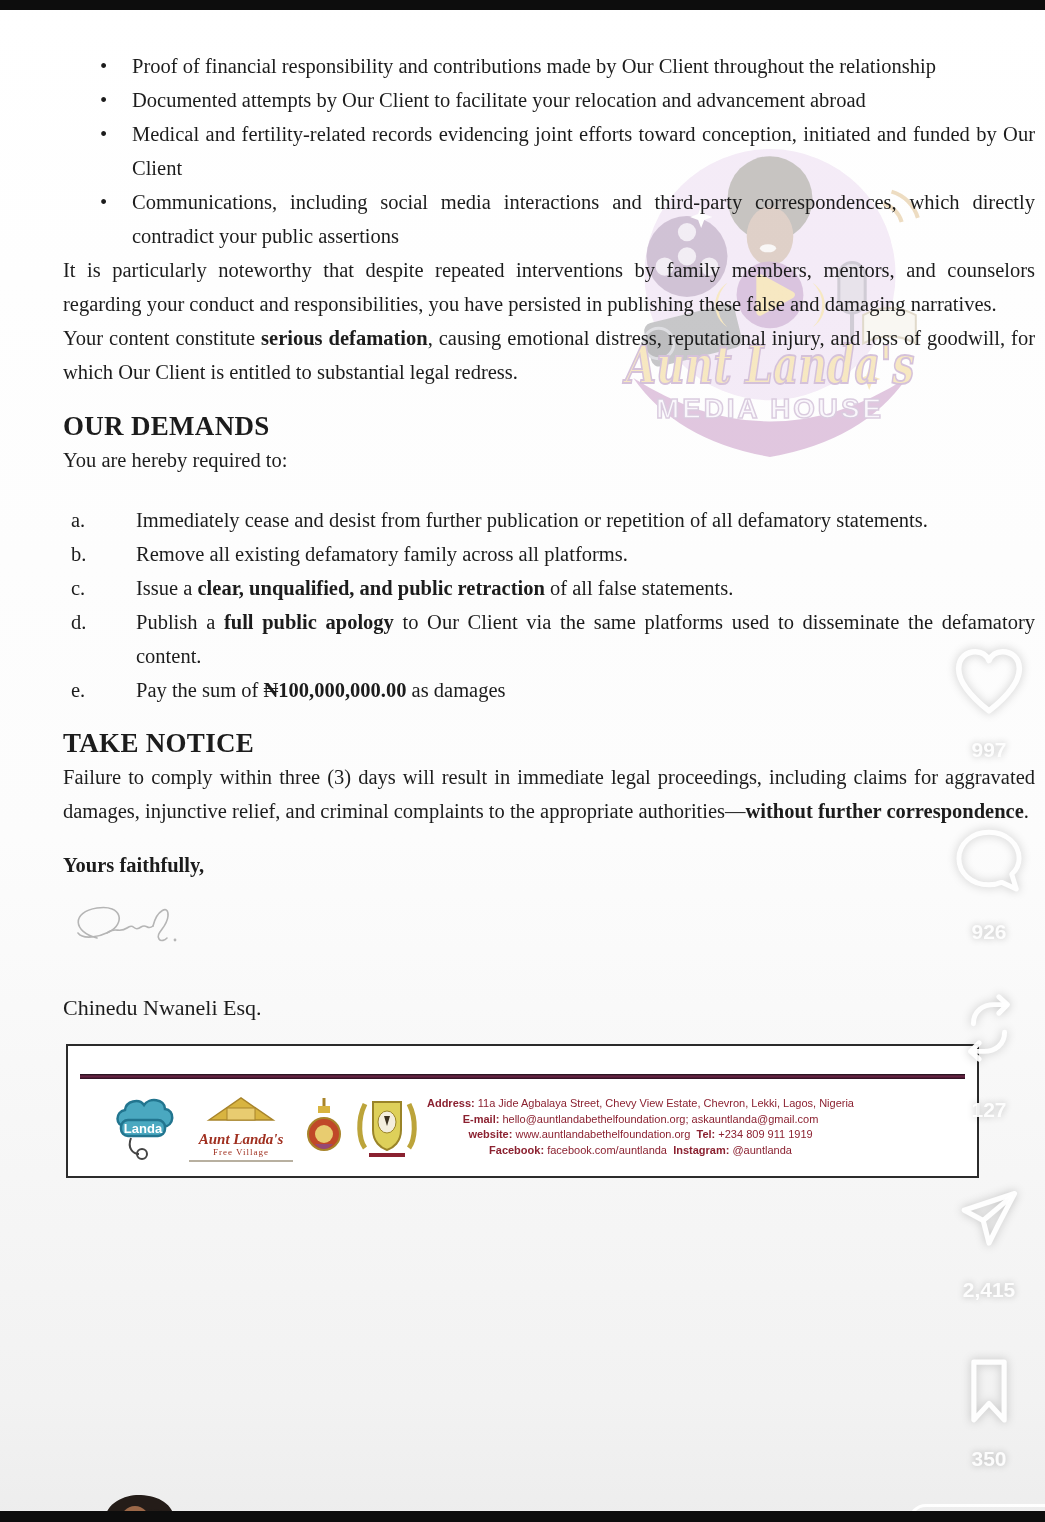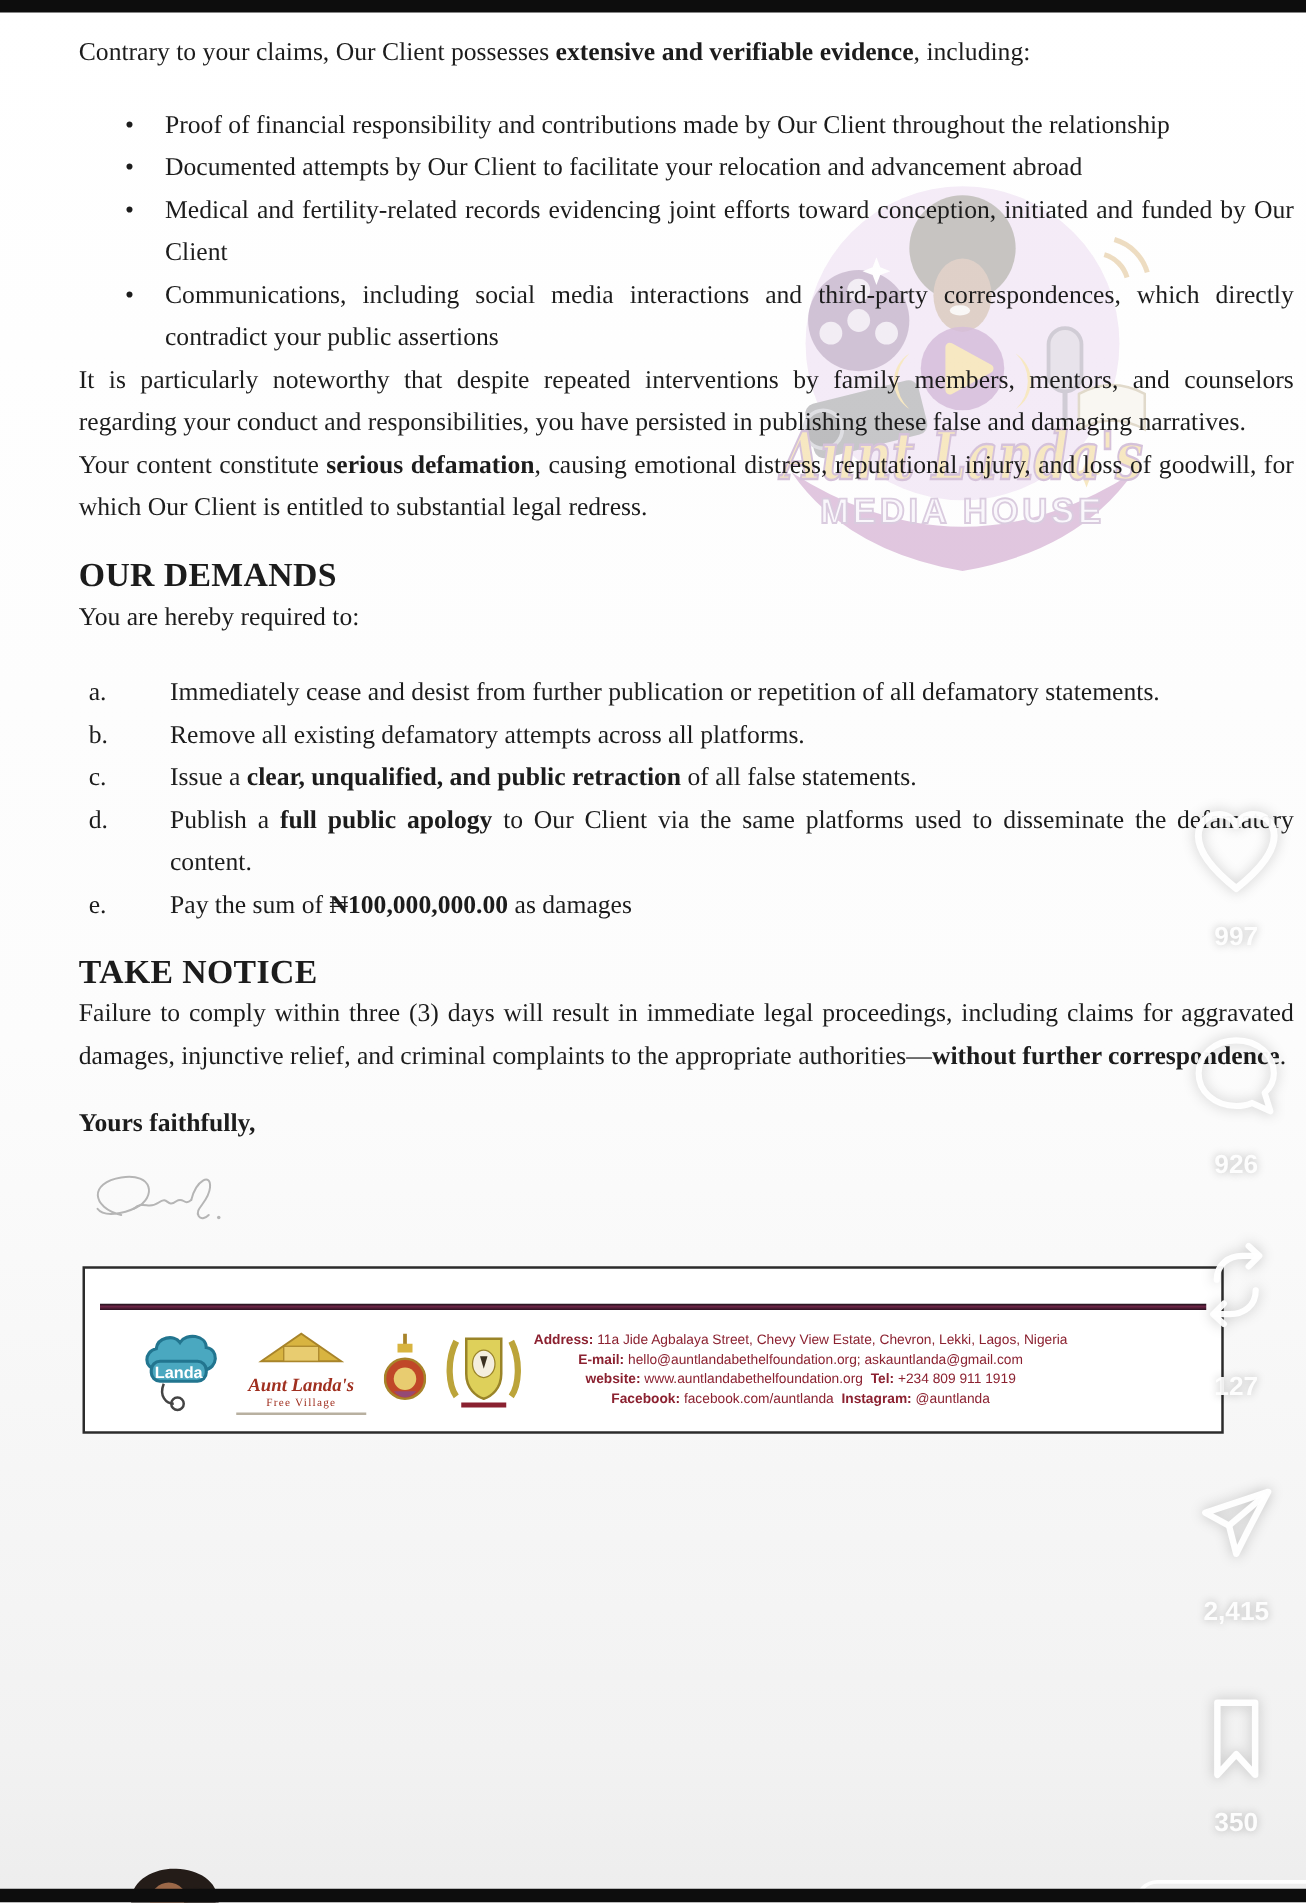--- a/index.html
+++ b/index.html
@@ -98,21 +98,20 @@
       <path d="M118 138 a26 26 0 0 0 0 44 a30 30 0 0 1 0 -44 Z" fill="#e8b83a"></path>
       <path d="M202 138 a26 26 0 0 1 0 44 a30 30 0 0 0 0 -44 Z" fill="#e8b83a"></path>
       <path d="M92 62 l3 8 8 3 -8 3 -3 8 -3 -8 -8 -3 8 -3 Z" fill="#ffffff"></path>
       <path d="M258 222 l3 8 8 3 -8 3 -3 8 -3 -8 -8 -3 8 -3 Z" fill="#e8b83a"></path>
       <text x="160" y="237" text-anchor="middle" font-family="DejaVu Serif, serif" font-style="italic" font-weight="bold" font-size="52" fill="#e8b83a" stroke="#7a3a8a" stroke-width="2" textLength="285" lengthAdjust="spacingAndGlyphs">Aunt Landa's</text>
       <text x="160" y="272" text-anchor="middle" font-family="Liberation Sans, sans-serif" font-weight="bold" font-size="28" fill="#f2eaf8" stroke="#8a5a9a" stroke-width="1.5" letter-spacing="3" textLength="225" lengthAdjust="spacingAndGlyphs">MEDIA HOUSE</text>
     </svg>
 
     <div class="doc">
 
-      <p><span>Contrary to your claims, Our Client possesses </span><b>extensive and verifiable evidence</b><span>, including:</span></p>
 
       <div class="bullets">
         <div class="b-row">
             <span class="b-marker">•</span>
             <span class="b-text">Proof of financial responsibility and contributions made by Our Client throughout the relationship</span>
           </div>
         <div class="b-row">
             <span class="b-marker">•</span>
             <span class="b-text">Documented attempts by Our Client to facilitate your relocation and advancement abroad</span>
           </div>
@@ -134,21 +133,21 @@
 
       <p class="mt-intro">You are hereby required to:</p>
 
       <div class="demands">
         <div class="d-row">
             <span class="d-label">a.</span>
             <span class="d-text"><span>Immediately cease and desist from further publication or repetition of all defamatory statements.</span><b></b><span></span></span>
           </div>
         <div class="d-row">
             <span class="d-label">b.</span>
-            <span class="d-text"><span>Remove all existing defamatory attempts across all platforms.</span><b></b><span></span></span>
+            <span class="d-text"><span>Remove all existing defamatory family across all platforms.</span><b></b><span></span></span>
           </div>
         <div class="d-row">
             <span class="d-label">c.</span>
             <span class="d-text"><span>Issue a </span><b>clear, unqualified, and public retraction</b><span> of all false statements.</span></span>
           </div>
         <div class="d-row">
             <span class="d-label">d.</span>
             <span class="d-text"><span>Publish a </span><b>full public apology</b><span> to Our Client via the same platforms used to disseminate the defamatory content.</span></span>
           </div>
         <div class="d-row">
@@ -165,20 +164,21 @@
 
       <svg class="sig" width="145" height="62" viewBox="0 0 145 62" aria-hidden="true">
         <g fill="none" stroke="#b5b5b5" stroke-width="1.6" stroke-linecap="round">
           <path d="M32 40 C8 34 6 14 32 10 C58 6 60 26 44 34 C34 39 18 42 13 35"></path>
           <path d="M42 35 C50 28 54 36 62 30 C70 24 68 35 76 29 C82 25 82 33 88 28"></path>
           <path d="M88 28 C92 12 104 6 103 18 C102 30 90 35 94 41 C96 44 100 42 102 40"></path>
           <circle cx="110" cy="42" r="1.4" fill="#b5b5b5" stroke="none"></circle>
         </g>
       </svg>
 
+      <p class="signatory">Chinedu Nwaneli Esq.</p>
 
       <div class="letterhead">
         <div class="lh-rule"></div>
 
         <div class="lh-logos">
           <svg width="62" height="66" viewBox="0 0 62 66" aria-hidden="true">
             <path d="M12 30 C2 30 2 16 12 14 C13 5 26 2 31 9 C36 1 52 3 52 13 C62 14 62 30 50 31 Z" fill="#4aa8c0" stroke="#22758f" stroke-width="2.5"></path>
             <rect x="8" y="24" width="44" height="16" rx="7" fill="#4aa8c0" stroke="#22758f" stroke-width="2.5"></rect>
             <text x="30" y="37" text-anchor="middle" font-family="Liberation Sans, sans-serif" font-weight="bold" font-size="13" fill="#ffffff">Landa</text>
             <path d="M18 42 C14 52 20 58 26 58" fill="none" stroke="#444" stroke-width="2"></path>

